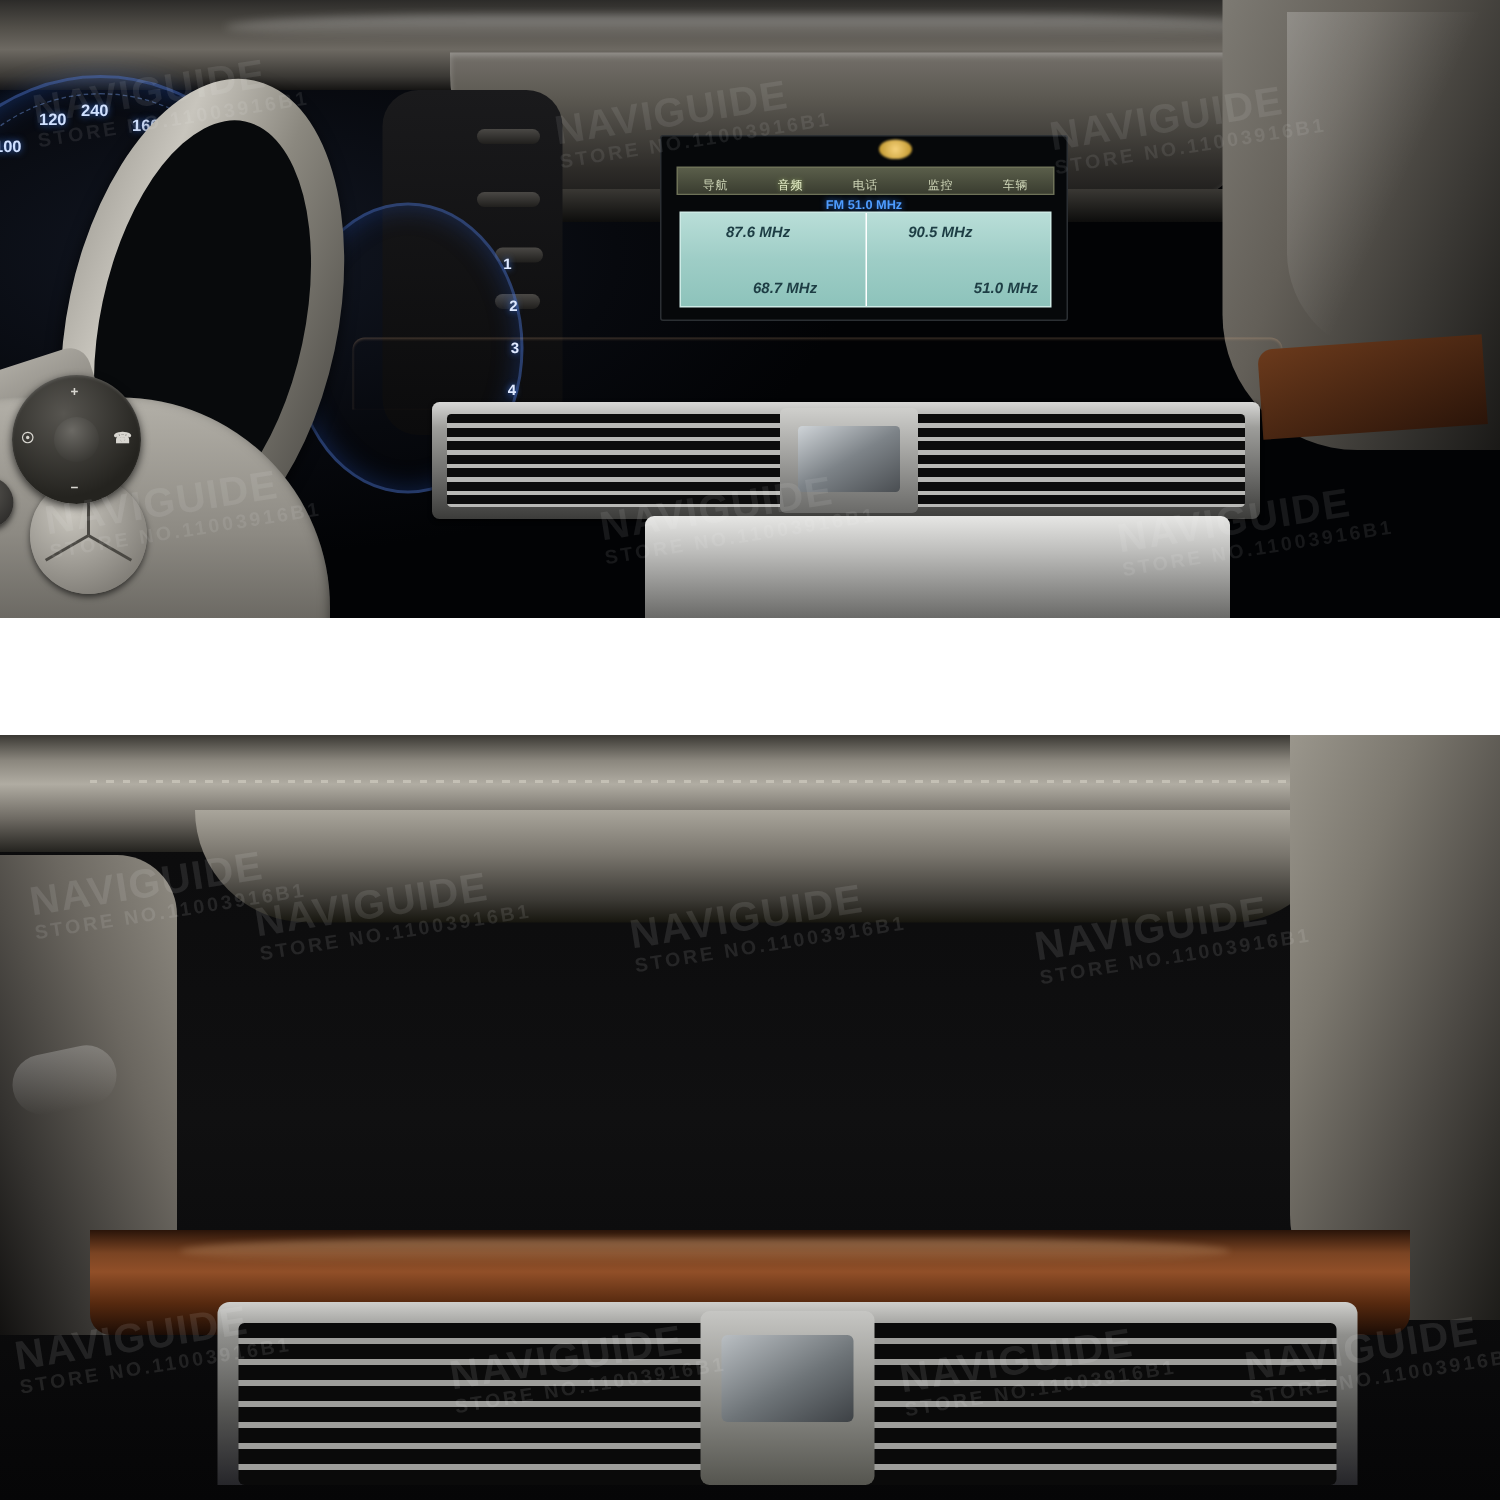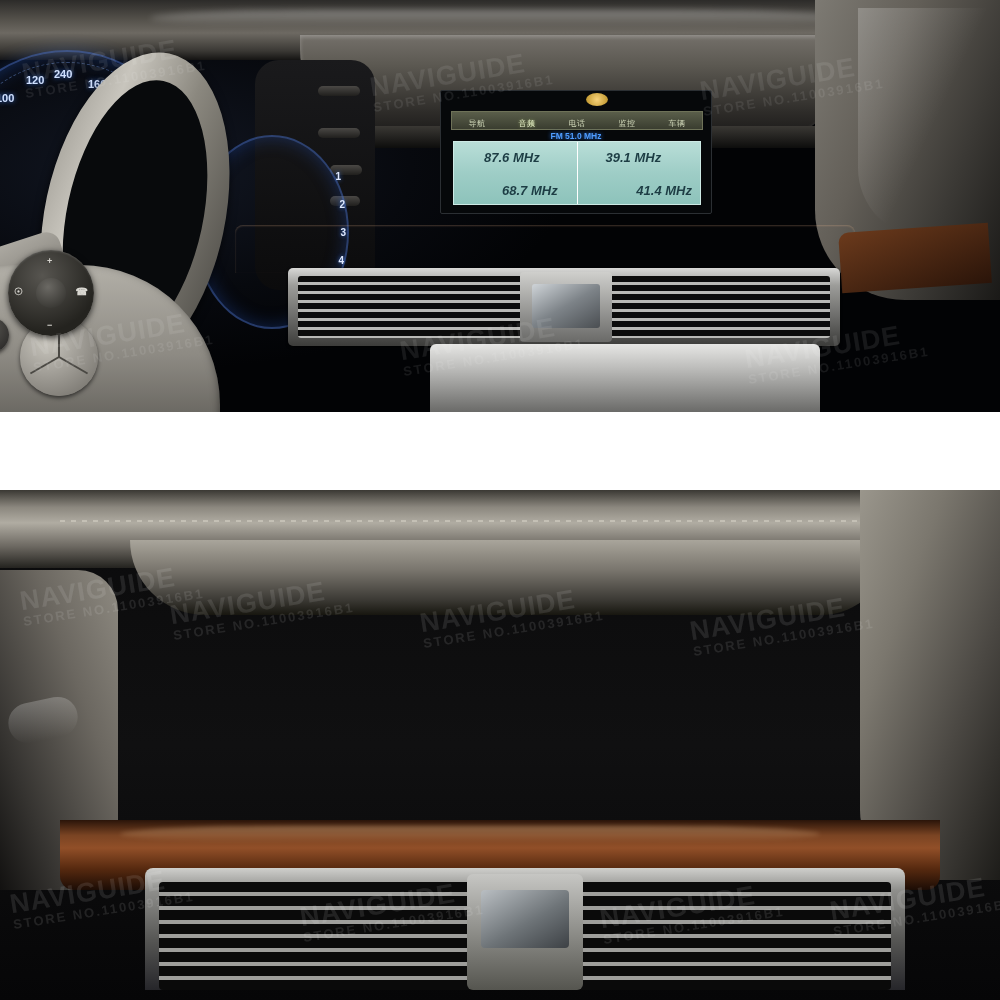--- a/index.html
+++ b/index.html
@@ -102,21 +102,21 @@
     position:absolute;left:0;top:40px;width:270px;text-align:center;
     font-size:8.5px;font-weight:bold;color:#4f9dff;text-shadow:0 0 4px #2a6fd6;
   }
   .mmi-freqbox{
     position:absolute;left:12px;top:50px;width:246px;height:62px;
     background:linear-gradient(180deg,#b9ded8,#9ecdc6 50%,#8dc3bb);
     border:1px solid #cdeae5;display:flex;
   }
   .mmi-col{position:relative;width:50%;height:100%;}
   .mmi-col.left{border-right:1px solid #ffffff;}
-  .mmi-pre{position:absolute;font-size:13px;font-style:italic;font-weight:bold;color:#1d3d44;}
+  .mmi-pre{position:absolute;font-size:10px;font-style:italic;font-weight:bold;color:#1d3d44;}
   .mmi-pre.tl{left:30px;top:8px;}
   .mmi-pre.bl{left:48px;bottom:6px;}
   .mmi-pre.tr{left:28px;top:8px;}
   .mmi-pre.br{right:8px;bottom:6px;}
   .mmi-current{
     position:absolute;left:0;top:22px;width:270px;text-align:center;
     font-size:14px;font-style:italic;font-weight:bold;color:#14343c;
   }
   
   .cluster{
@@ -362,22 +362,22 @@
         <span>监控</span>
         <span>车辆</span>
       </div>
       <div class="mmi-band">FM 51.0 MHz</div>
       <div class="mmi-freqbox">
         <div class="mmi-col left">
           <div class="mmi-pre tl">87.6 MHz</div>
           <div class="mmi-pre bl">68.7 MHz</div>
         </div>
         <div class="mmi-col">
-          <div class="mmi-pre tr">39.1 MHz</div>
-          <div class="mmi-pre br">41.4 MHz</div>
+          <div class="mmi-pre tr">90.5 MHz</div>
+          <div class="mmi-pre br">51.0 MHz</div>
         </div>
       </div>
     </div>
 
     <div class="vent-wrap">
       <div class="vent-inner"></div>
       <div class="vent-center">
         <div class="vent-center-glass"></div>
       </div>
     </div>

